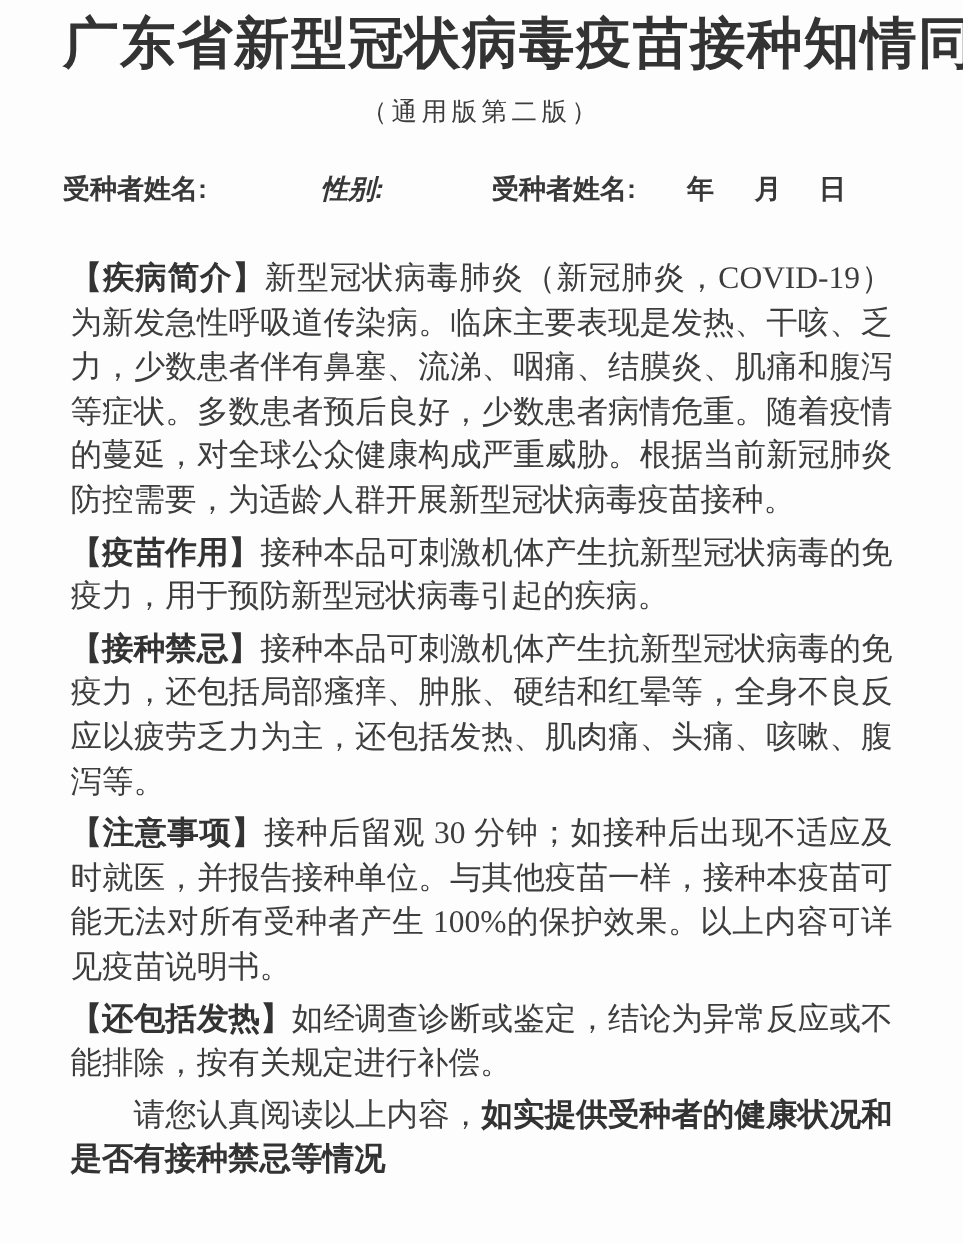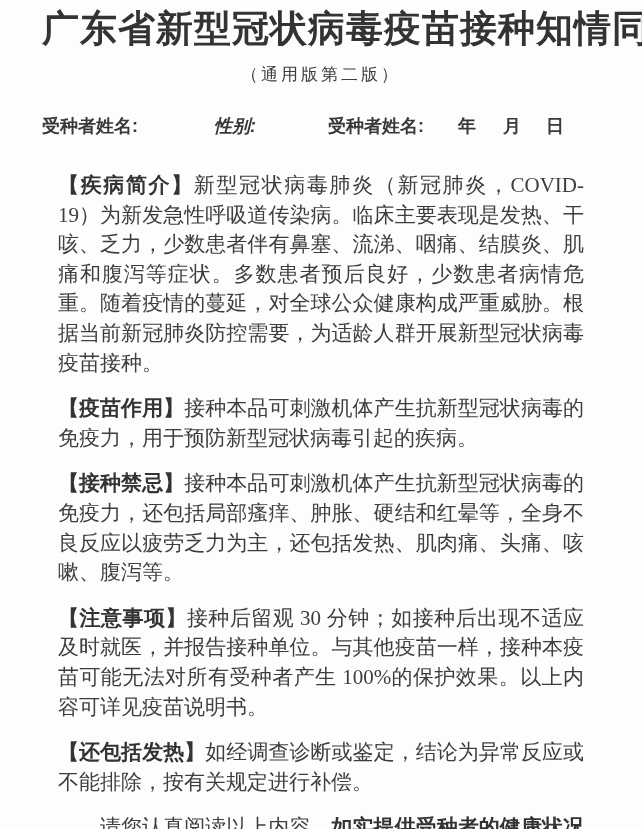--- a/index.html
+++ b/index.html
@@ -52,21 +52,21 @@
   .f-month  { margin-left: 27px; }
   .f-day    { margin-left: 25px; }
   .doc-body {
     margin-top: 33px;
     font-size: 21px;
     line-height: 29.6px;
     text-align: justify;
     color: #3d3d3d;
   }
   .doc-body p {
-    margin: 16px;
+    margin: 5px;
   }
   .sec-hd {
     font-weight: bold;
     color: #333333;
   }
   .closing {
     text-indent: 2em;
   }
   .closing b {
     color: #333333;

